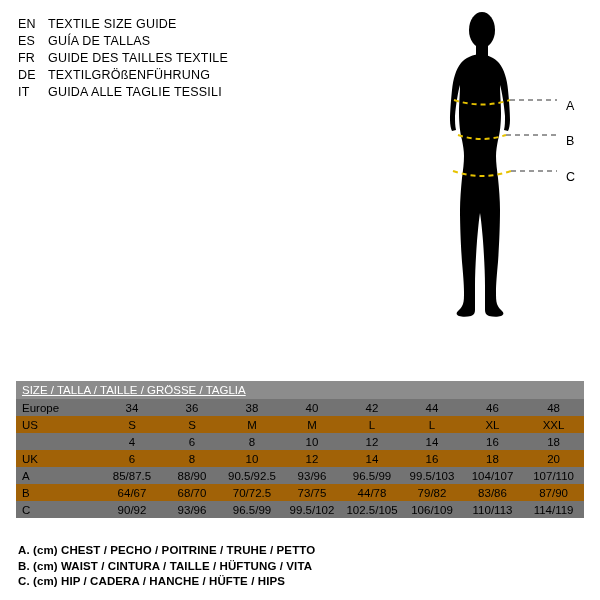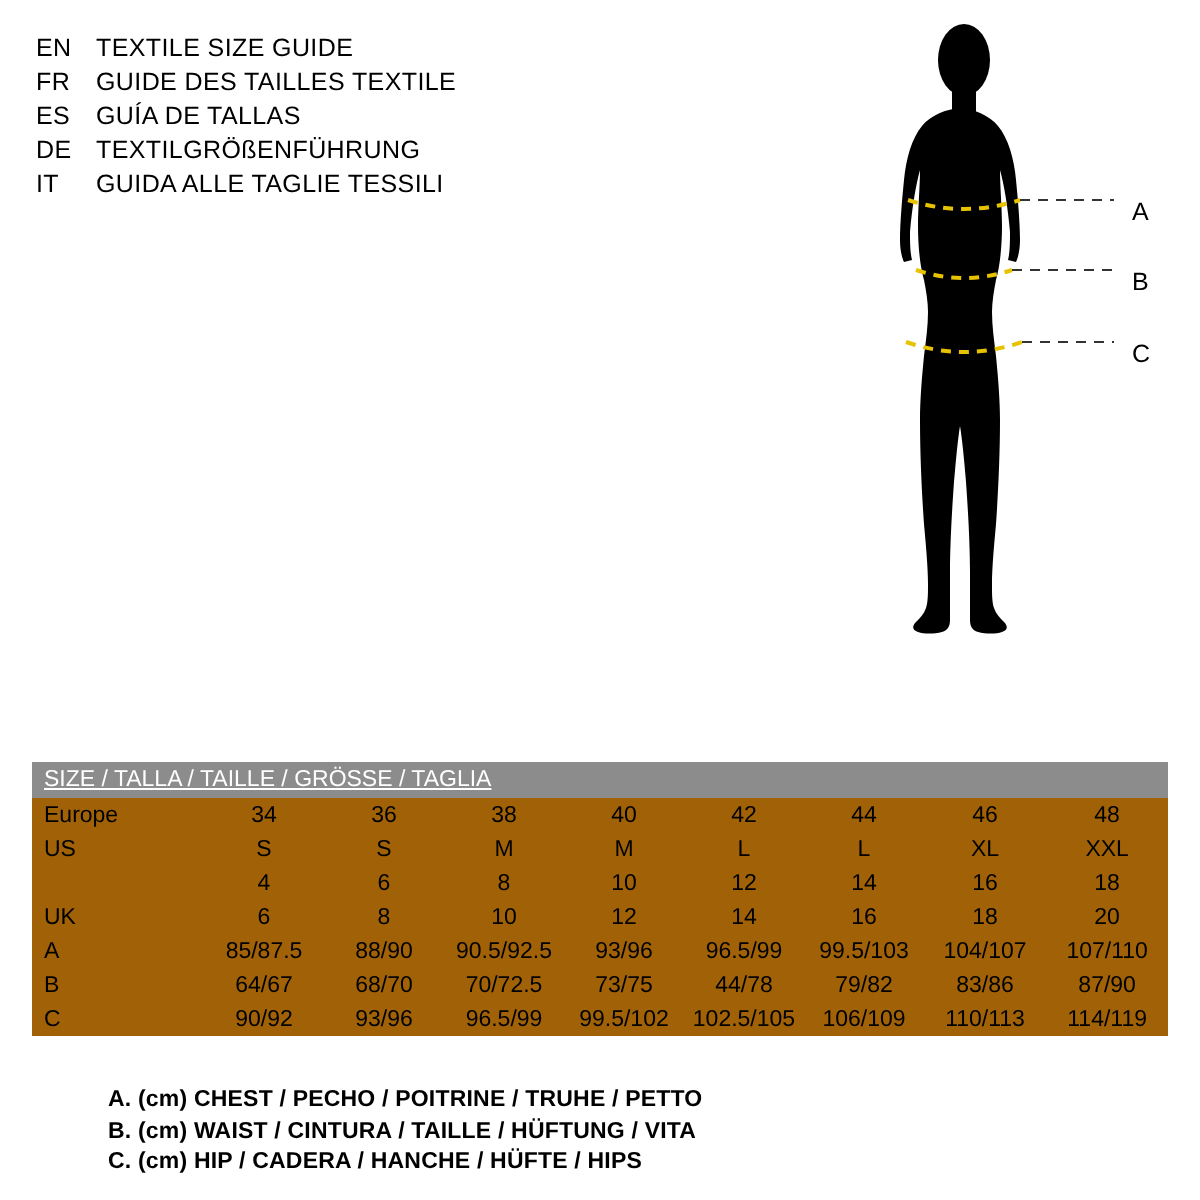--- a/index.html
+++ b/index.html
@@ -101,57 +101,56 @@
   tr.header-row td {
     background: #8c8c8c;
     color: #ffffff;
     text-align: left;
     padding-left: 6px;
     font-size: 11.5px;
     height: 18px;
     text-decoration: underline;
   }
   tr.shade td {
-    background: #a16207;
+    background: #737373;
   }
   tr.plain td {
     background: #a16207;
   }
 
   
   .footnotes {
     position: absolute;
     left: 18px;
     top: 543px;
     font-size: 11.5px;
     line-height: 15.5px;
     font-weight: bold;
-    margin-left: 36px;
   }
   .footnotes div {
     letter-spacing: 0.1px;
   }
 </style>
 </head>
 <body>
 
 <div class="page">
 
   <div class="lang-block">
     <div class="lang-row">
       <span class="lang-code">EN</span>
       <span class="lang-title">TEXTILE SIZE GUIDE</span>
     </div>
     <div class="lang-row">
+      <span class="lang-code">ES</span>
+      <span class="lang-title">GUÍA DE TALLAS</span>
+    </div>
+    <div class="lang-row">
       <span class="lang-code">FR</span>
       <span class="lang-title">GUIDE DES TAILLES TEXTILE</span>
-    </div>
-    <div class="lang-row">
-      <span class="lang-code">ES</span>
-      <span class="lang-title">GUÍA DE TALLAS</span>
     </div>
     <div class="lang-row">
       <span class="lang-code">DE</span>
       <span class="lang-title">TEXTILGRÖßENFÜHRUNG</span>
     </div>
     <div class="lang-row">
       <span class="lang-code">IT</span>
       <span class="lang-title">GUIDA ALLE TAGLIE TESSILI</span>
     </div>
   </div>

